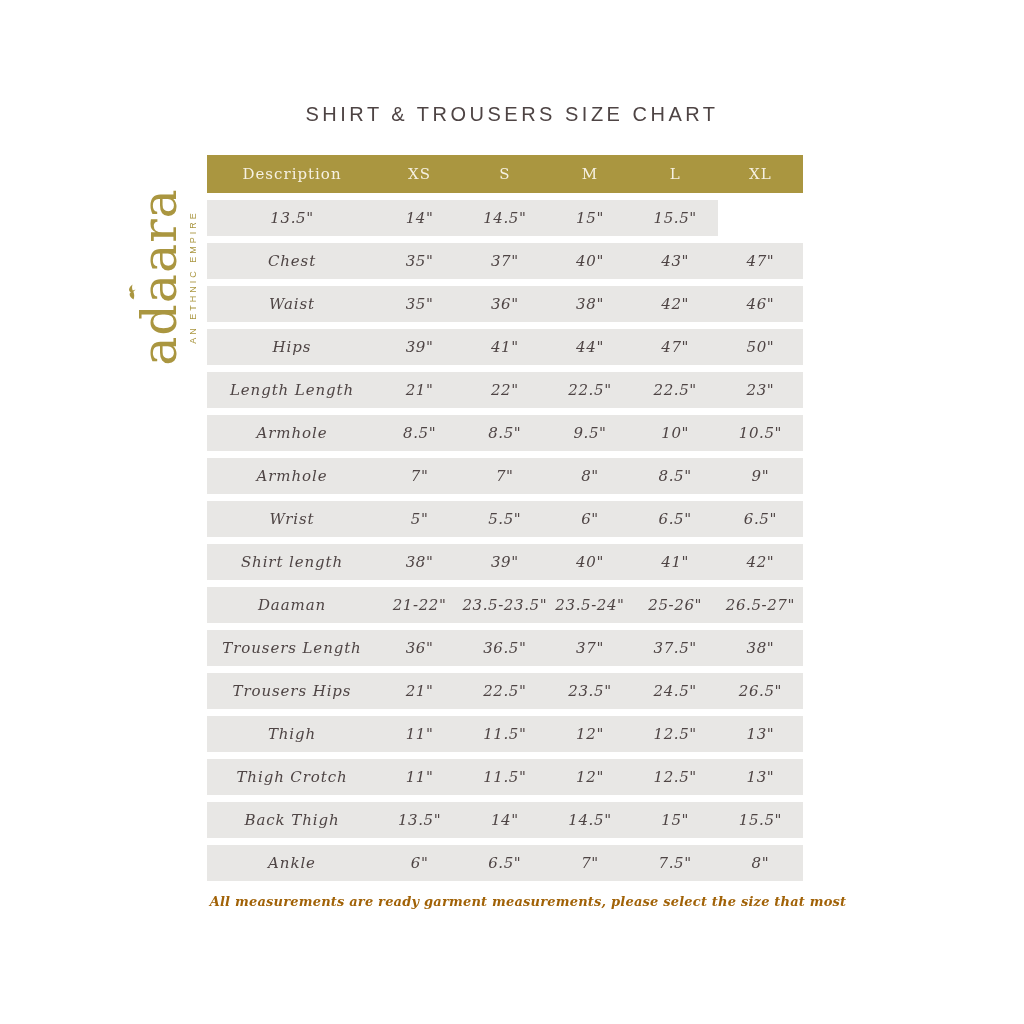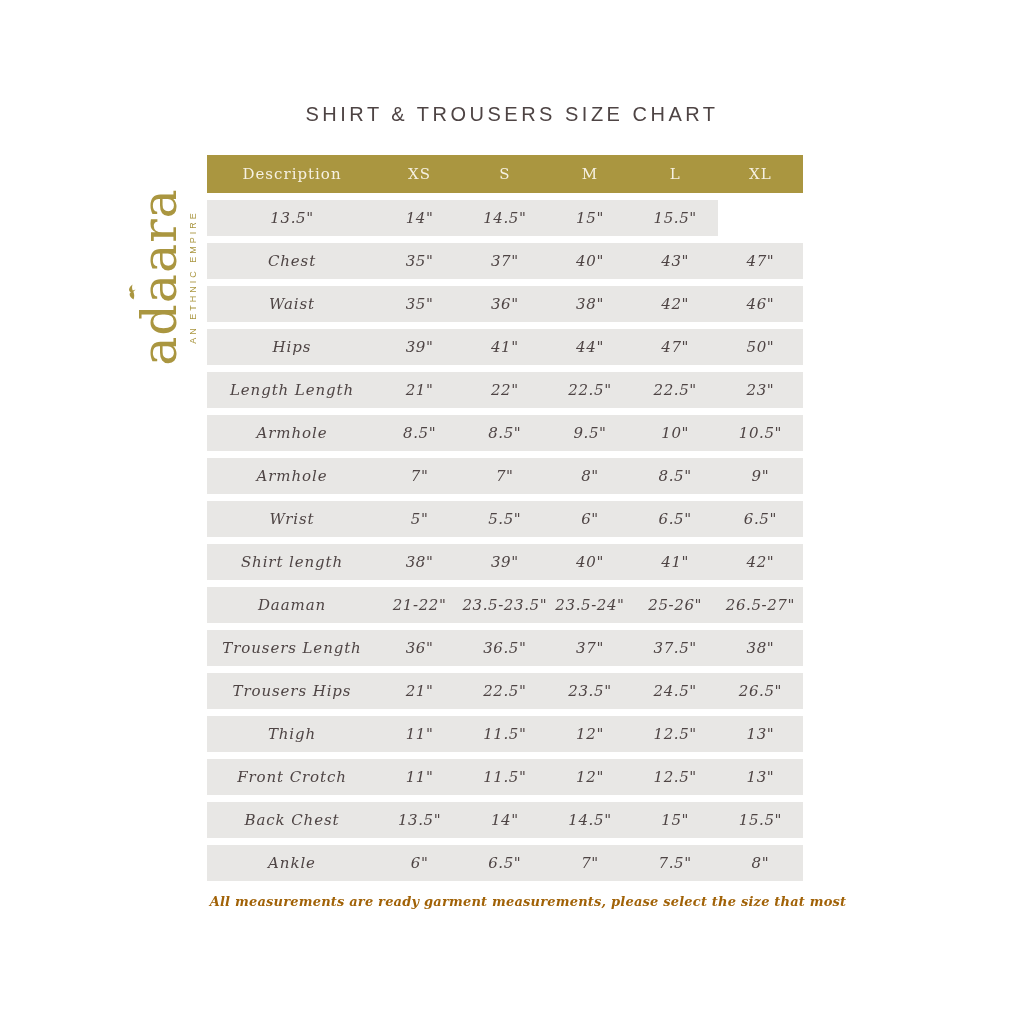--- a/index.html
+++ b/index.html
@@ -217,29 +217,29 @@
         </div>
         <div class="trow">
           <div class="cell label-cell">Thigh</div>
           <div class="cell value-cell">11"</div>
           <div class="cell value-cell">11.5"</div>
           <div class="cell value-cell">12"</div>
           <div class="cell value-cell">12.5"</div>
           <div class="cell value-cell">13"</div>
         </div>
         <div class="trow">
-          <div class="cell label-cell">Front Crotch</div>
+          <div class="cell label-cell">Thigh Crotch</div>
           <div class="cell value-cell">11"</div>
           <div class="cell value-cell">11.5"</div>
           <div class="cell value-cell">12"</div>
           <div class="cell value-cell">12.5"</div>
           <div class="cell value-cell">13"</div>
         </div>
         <div class="trow">
-          <div class="cell label-cell">Back Chest</div>
+          <div class="cell label-cell">Back Thigh</div>
           <div class="cell value-cell">13.5"</div>
           <div class="cell value-cell">14"</div>
           <div class="cell value-cell">14.5"</div>
           <div class="cell value-cell">15"</div>
           <div class="cell value-cell">15.5"</div>
         </div>
         <div class="trow">
           <div class="cell label-cell">Ankle</div>
           <div class="cell value-cell">6"</div>
           <div class="cell value-cell">6.5"</div>

